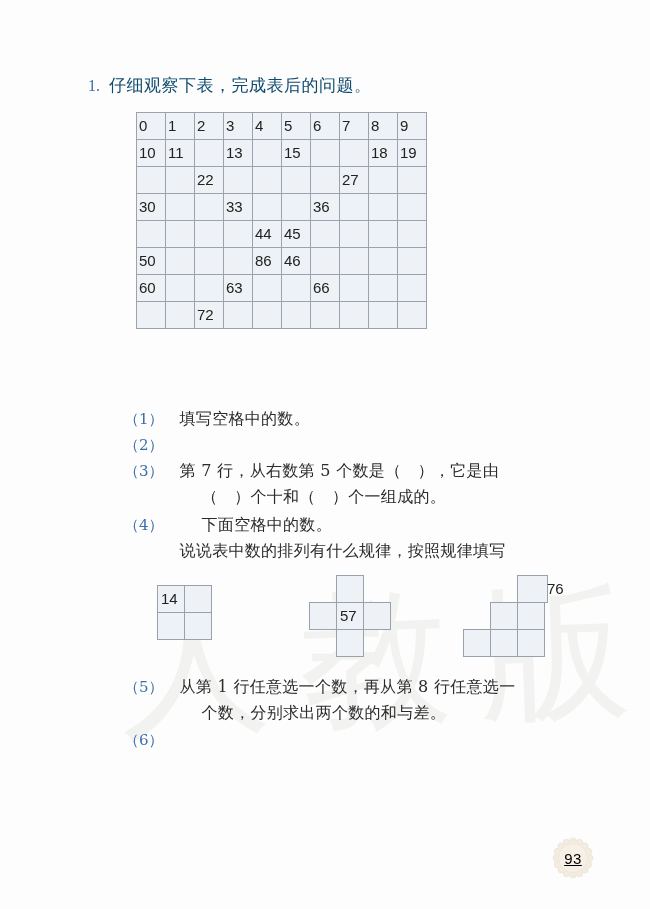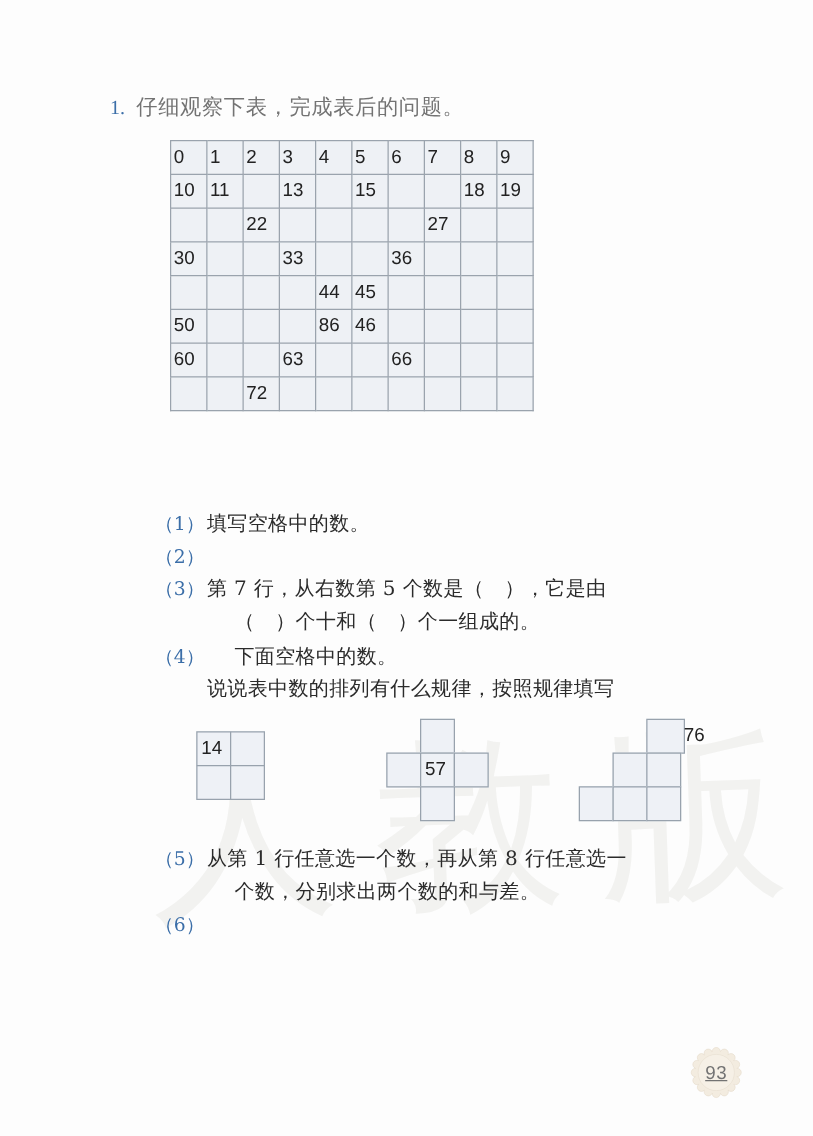--- a/index.html
+++ b/index.html
@@ -51,21 +51,21 @@
     align-items: baseline;
     white-space: nowrap;
   }
   .ex-num {
     color: #3b6ea8;
     font-size: 16px;
     font-family: "Liberation Serif", serif;
     margin-right: 9px;
   }
   .ex-title {
-    color: #737373;
+    color: #0c4a6e;
     font-size: 17px;
     letter-spacing: 0.5px;
     font-family: "DejaVu Serif", serif;
   }
 
   
   #chart-wrap {
     position: absolute;
     left: 136px;
     top: 112px;
@@ -103,21 +103,21 @@
     flex: 0 0 auto;
     white-space: nowrap;
     line-height: 26px;
   }
   .q-body {
     color: #2b2b2b;
     font-size: 16px;
     font-family: "DejaVu Serif", serif;
     line-height: 26px;
     letter-spacing: 0.3px;
-    margin-left: 2px;
+    margin-left: 16px;
   }
   .q-body .ln { display: block; white-space: nowrap; }
   .q-body .indent { padding-left: 22px; }
 
   #q1 { top: 406px; }
   #q2 { top: 432px; }
   #q3 { top: 458px; }
   #q4 { top: 512px; }
   #q5 { top: 674px; }
   #q6 { top: 727px; }
@@ -166,21 +166,21 @@
   }
   #page-badge .pgnum {
     position: absolute;
     left: 0; top: 0;
     width: 44px; height: 44px;
     display: flex;
     align-items: center;
     justify-content: center;
     font-size: 15px;
     font-family: "Liberation Sans", sans-serif;
-    color: #737373;
+    color: #000000;
     letter-spacing: 0.5px;
     text-decoration: underline;
   }
 </style>
 </head>
 <body>
 
 <div id="watermark">
   <div class="wm-text">人教版</div>
 </div>

